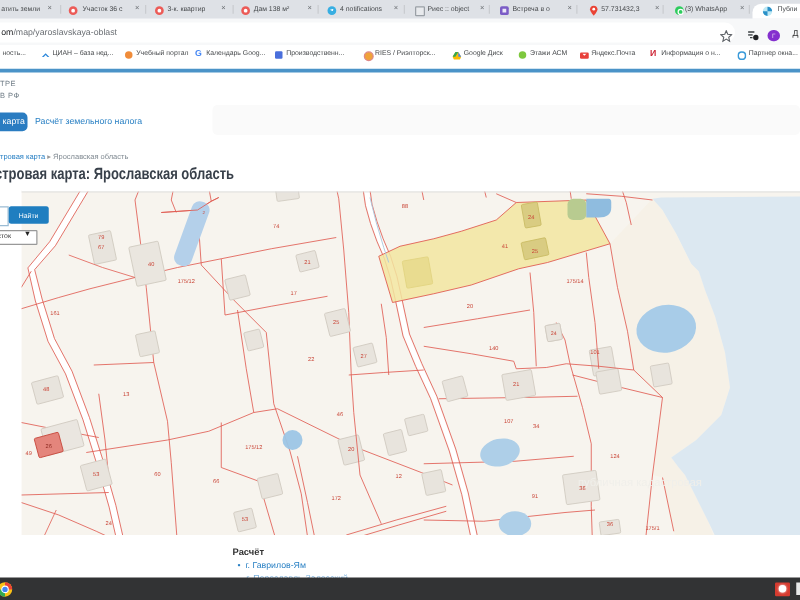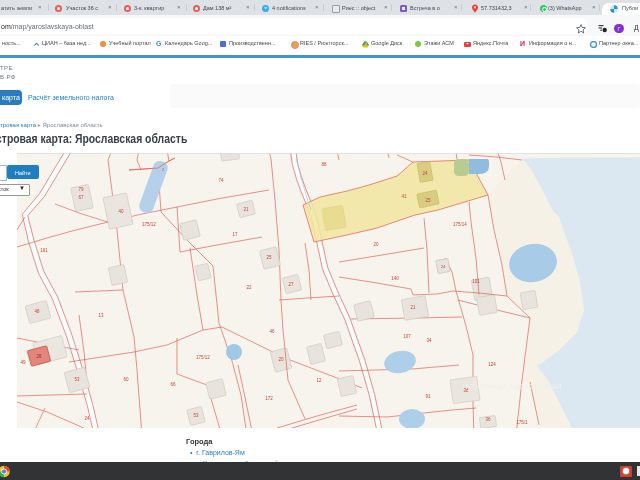--- a/index.html
+++ b/index.html
@@ -345,21 +345,21 @@
 </svg>
 </div>
 
 <div class="abs" style="left:-20px;top:165px;width:25px;height:14px;background:#fff;border:1px solid #9bbcd4;"></div>
 <div class="abs" style="left:7px;top:165px;width:32px;height:14px;background:#1f7ec0;border-radius:2px;"></div>
 <div class="abs" style="left:15px;top:169.5px;font-size:5.5px;color:#fff;">Найти</div>
 <div class="abs" style="left:-14px;top:184px;width:42px;height:10px;background:#fff;border:1px solid #999;border-radius:1px;"></div>
 <div class="abs" style="left:-5px;top:186px;font-size:5.5px;color:#333;">асток</div>
 <div class="abs" style="left:19px;top:185px;font-size:6px;color:#222;">▼</div>
 
-<div class="abs" style="left:186px;top:437px;font-size:7.5px;font-weight:bold;color:#333;">Города</div>
+<div class="abs" style="left:186px;top:437px;font-size:7.5px;font-weight:bold;color:#333;">Расчёт</div>
 <div class="abs" style="left:190px;top:449px;font-size:7px;color:#2980c4;">•&nbsp; г. Гаврилов-Ям</div>
 <div class="abs" style="left:197px;top:460px;font-size:7px;color:#79b0dc;">г. Переславль-Залесский</div>
 
 <div class="abs" style="left:0;top:462px;width:640px;height:18px;background:#323334;"></div>
 <div class="abs" style="left:0;top:464px;width:9px;height:14px;" id="chromeicon">
 <svg width="10" height="15" viewBox="0 0 10 15">
       <g transform="translate(0,1.5)">
         <circle cx="4" cy="6" r="5.8" fill="#fbc116"></circle>
         <path d="M4 .2 A5.8 5.8 0 0 1 9.8 6 L4 6 Z" fill="#ea4335"></path>
         <path d="M-1.8 6 A5.8 5.8 0 0 0 4 11.8 L4 6 Z" fill="#34a853"></path>

